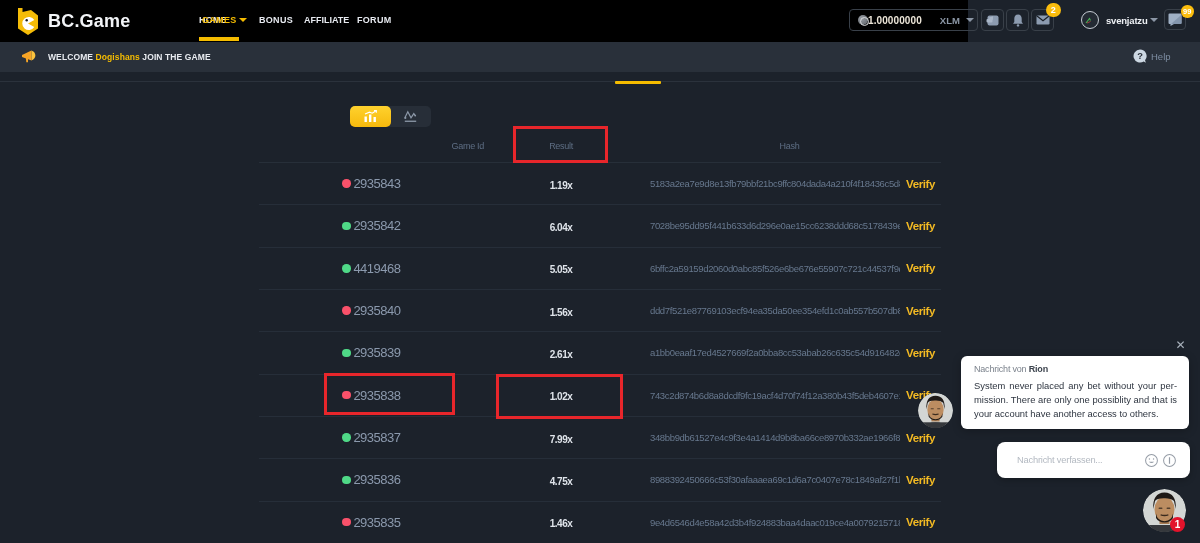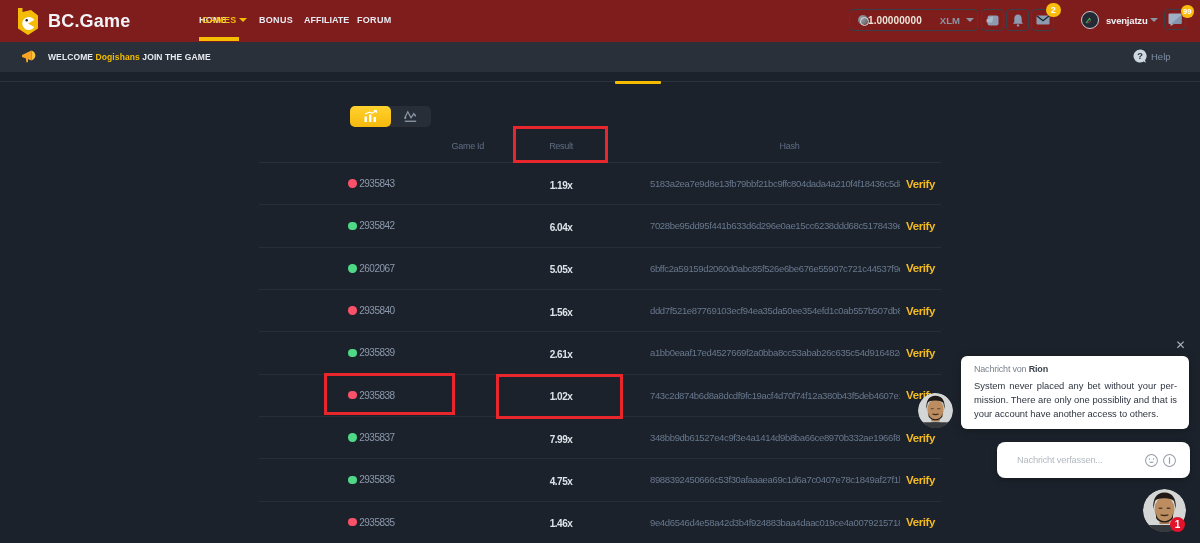--- a/index.html
+++ b/index.html
@@ -1,21 +1,21 @@
 <!DOCTYPE html>
 <html><head>
 <meta charset="utf-8">
 <style>
 * { margin:0; padding:0; box-sizing:border-box; }
 html,body { background:#1c222b; }
 body { font-family:"Liberation Sans", sans-serif; }
 #app { position:relative; width:1200px; height:543px; overflow:hidden; background:#1c222b; }
 
 
-.navbar { position:absolute; left:0; top:0; width:1200px; height:42px; background:#7f1d1d; }
+.navbar { position:absolute; left:0; top:0; width:968px; height:42px; background:#000000; }
 .logo { position:absolute; left:17px; top:7px; }
 .logoname { position:absolute; left:48px; top:11px; font-size:18px; font-weight:bold; color:#f2f4f7; letter-spacing:0.2px; }
 .nav a { position:absolute; top:15px; font-size:9px; font-weight:bold; color:#e7eaf0; text-decoration:none; letter-spacing:0.3px; }
 .nav .games { color:#f5bc00; }
 .nav .caret { position:absolute; left:239px; top:18px; width:0; height:0; border-left:4px solid transparent; border-right:4px solid transparent; border-top:4.5px solid #f5bc00; }
 .games-underline { position:absolute; left:199px; top:37px; width:40px; height:3.5px; background:#f5bc00; }
 
 
 .balbox { position:absolute; left:849px; top:9px; width:129px; height:22px; border:1px solid #394049; border-radius:4px; display:flex; align-items:center; }
 .coin { width:10px; height:10px; border-radius:50%; margin-left:8px; background:radial-gradient(circle at 35% 35%, #9a9fa6, #585c62); position:relative; }
@@ -52,21 +52,21 @@
 .row { display:flex; height:42.33px; align-items:center; border-bottom:1px solid #262e39; }
 .c1 { width:225px; display:flex; align-items:center; justify-content:center; }
 .c2 { width:154px; text-align:center; }
 .c3 { width:303px; display:flex; align-items:center; }
 .hd1 { width:225px; text-align:right; }
 .hd2 { width:154px; text-align:center; }
 .hd3 { width:303px; text-align:center; }
 .dot { width:8.4px; height:8.4px; border-radius:50%; margin-right:2.5px; }
 .dot.g { background:#4fd987; }
 .dot.r { background:#f9516a; }
-.gid { font-size:10px; color:#8b99ad; letter-spacing:-0.5px; }
+.gid { font-size:13px; color:#8b99ad; letter-spacing:-0.5px; }
 .res { font-size:10px; font-weight:bold; color:#dfe4ea; letter-spacing:-0.5px; }
 .hash { width:250px; margin-left:12px; overflow:hidden; white-space:nowrap; font-size:9.5px; color:#67788e; letter-spacing:-0.35px; }
 .verify { flex:1; text-align:center; font-size:11.5px; font-weight:bold; color:#f3ba23; letter-spacing:-0.4px; }
 
 
 .ann { position:absolute; border:3.5px solid #e8262b; }
 
 
 .xclose { position:absolute; left:1174px; top:339px; width:13px; height:13px; color:#aab3bd; font-size:12px; line-height:13px; text-align:center; }
 .msgpop { position:absolute; left:961px; top:356px; width:228px; height:73px; background:#fff; border-radius:6px; box-shadow:0 2px 8px rgba(0,0,0,0.25); }
@@ -207,21 +207,21 @@
         </div>
         <div class="c2"><span class="res">6.04x</span></div>
         <div class="c3">
           <span class="hash">7028be95dd95f441b633d6d296e0ae15cc6238ddd68c5178439e4b8c1f2d</span>
           <span class="verify">Verify</span>
         </div>
       </div>
     <div class="row">
         <div class="c1">
           <span class="dot g"></span>
-          <span class="gid">2602067</span>
+          <span class="gid">4419468</span>
         </div>
         <div class="c2"><span class="res">5.05x</span></div>
         <div class="c3">
           <span class="hash">6bffc2a59159d2060d0abc85f526e6be676e55907c721c44537f9d2e1a3c</span>
           <span class="verify">Verify</span>
         </div>
       </div>
     <div class="row">
         <div class="c1">
           <span class="dot r"></span>

